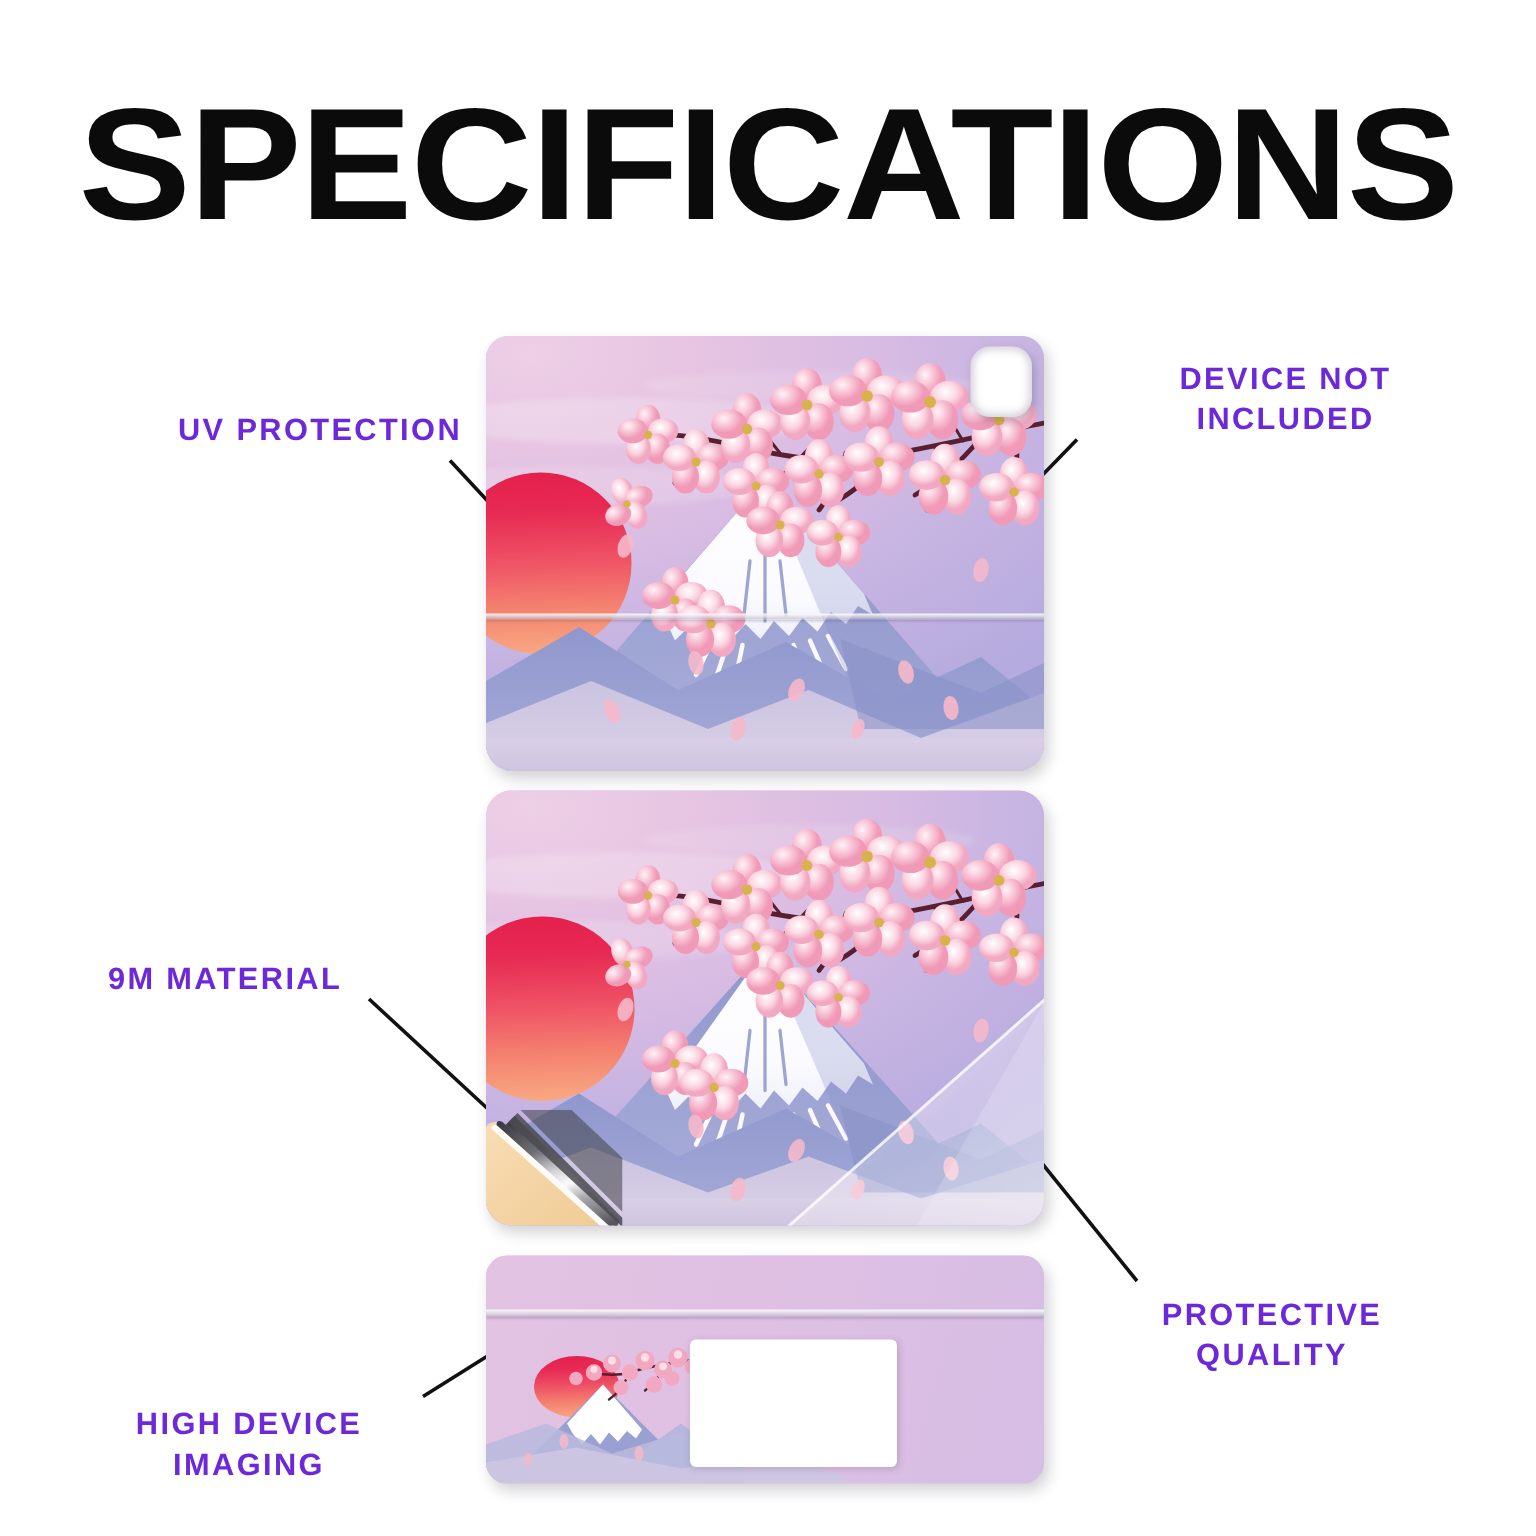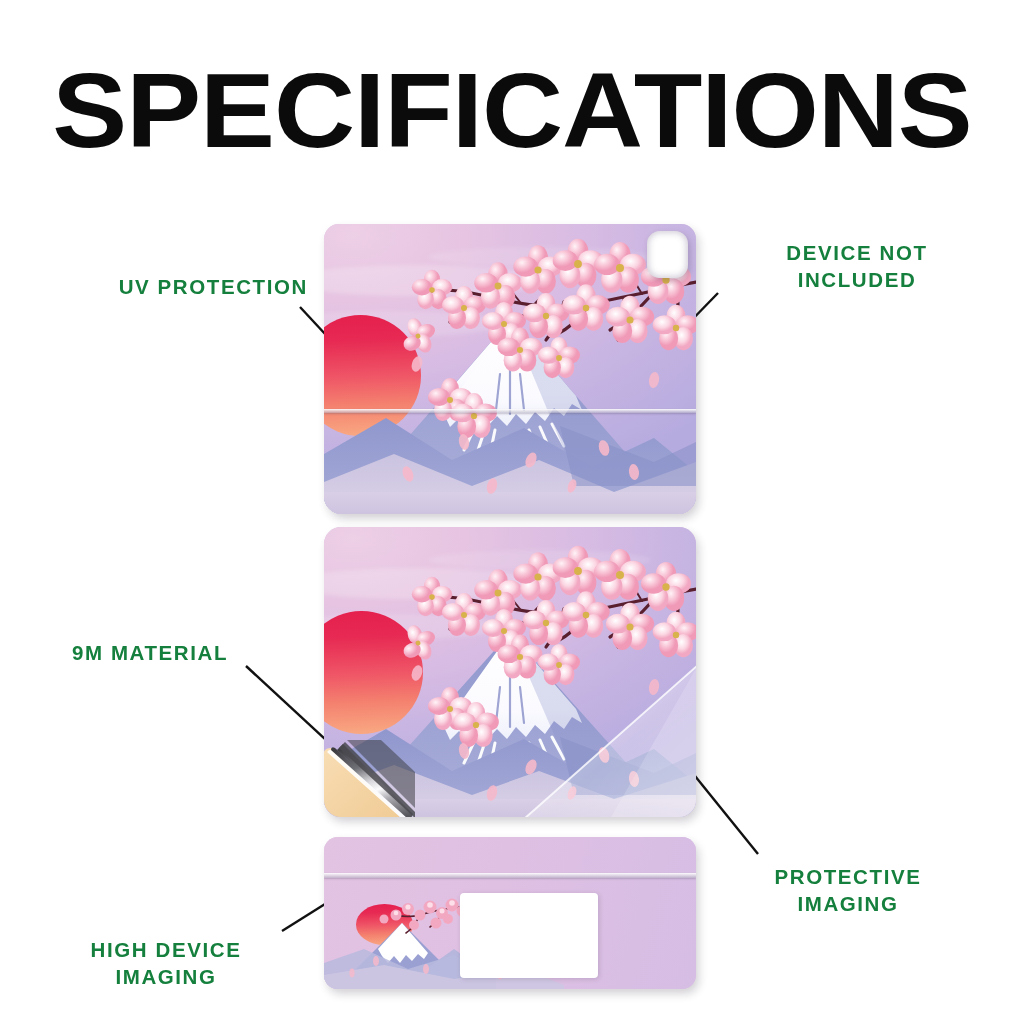--- a/index.html
+++ b/index.html
@@ -23,21 +23,21 @@
     color:#0b0b0b;
     font-family:"Liberation Sans","DejaVu Sans",sans-serif;
     transform:scaleX(1.06);
     transform-origin:50% 50%;
     white-space:nowrap;
   }
 
   
   .label{
     position:absolute;
-    color:#15803d;
+    color:#6d28d9;
     font-size:20.5px;
     font-weight:700;
     letter-spacing:1.6px;
     line-height:1.32;
     white-space:pre-line;
     font-family:"Liberation Sans","DejaVu Sans",sans-serif;
   }
 
   .lbl-uv{left:18px;top:262px;width:290px;text-align:right;}
   .lbl-device{left:722px;top:228px;width:270px;text-align:center;}
@@ -143,21 +143,21 @@
   </svg>
   <svg class="leader" style="left:0;top:0;width:1024px;height:1024px;">
     <line x1="282" y1="920" x2="333" y2="888"></line>
   </svg>
 
   <div class="label lbl-uv">UV PROTECTION</div>
   <div class="label lbl-device">DEVICE NOT
 INCLUDED</div>
   <div class="label lbl-3m">9M MATERIAL</div>
   <div class="label lbl-laminate">PROTECTIVE
-IMAGING</div>
+QUALITY</div>
   <div class="label lbl-hq">HIGH DEVICE
 IMAGING</div>
 
   <div class="panel" id="panel-top">
     <div class="art">
       <div class="sky"></div>
       <div class="sky-band b1"></div>
       <div class="sky-band b2"></div>
       <div class="sky-band b3"></div>
       <div class="sun"></div>

